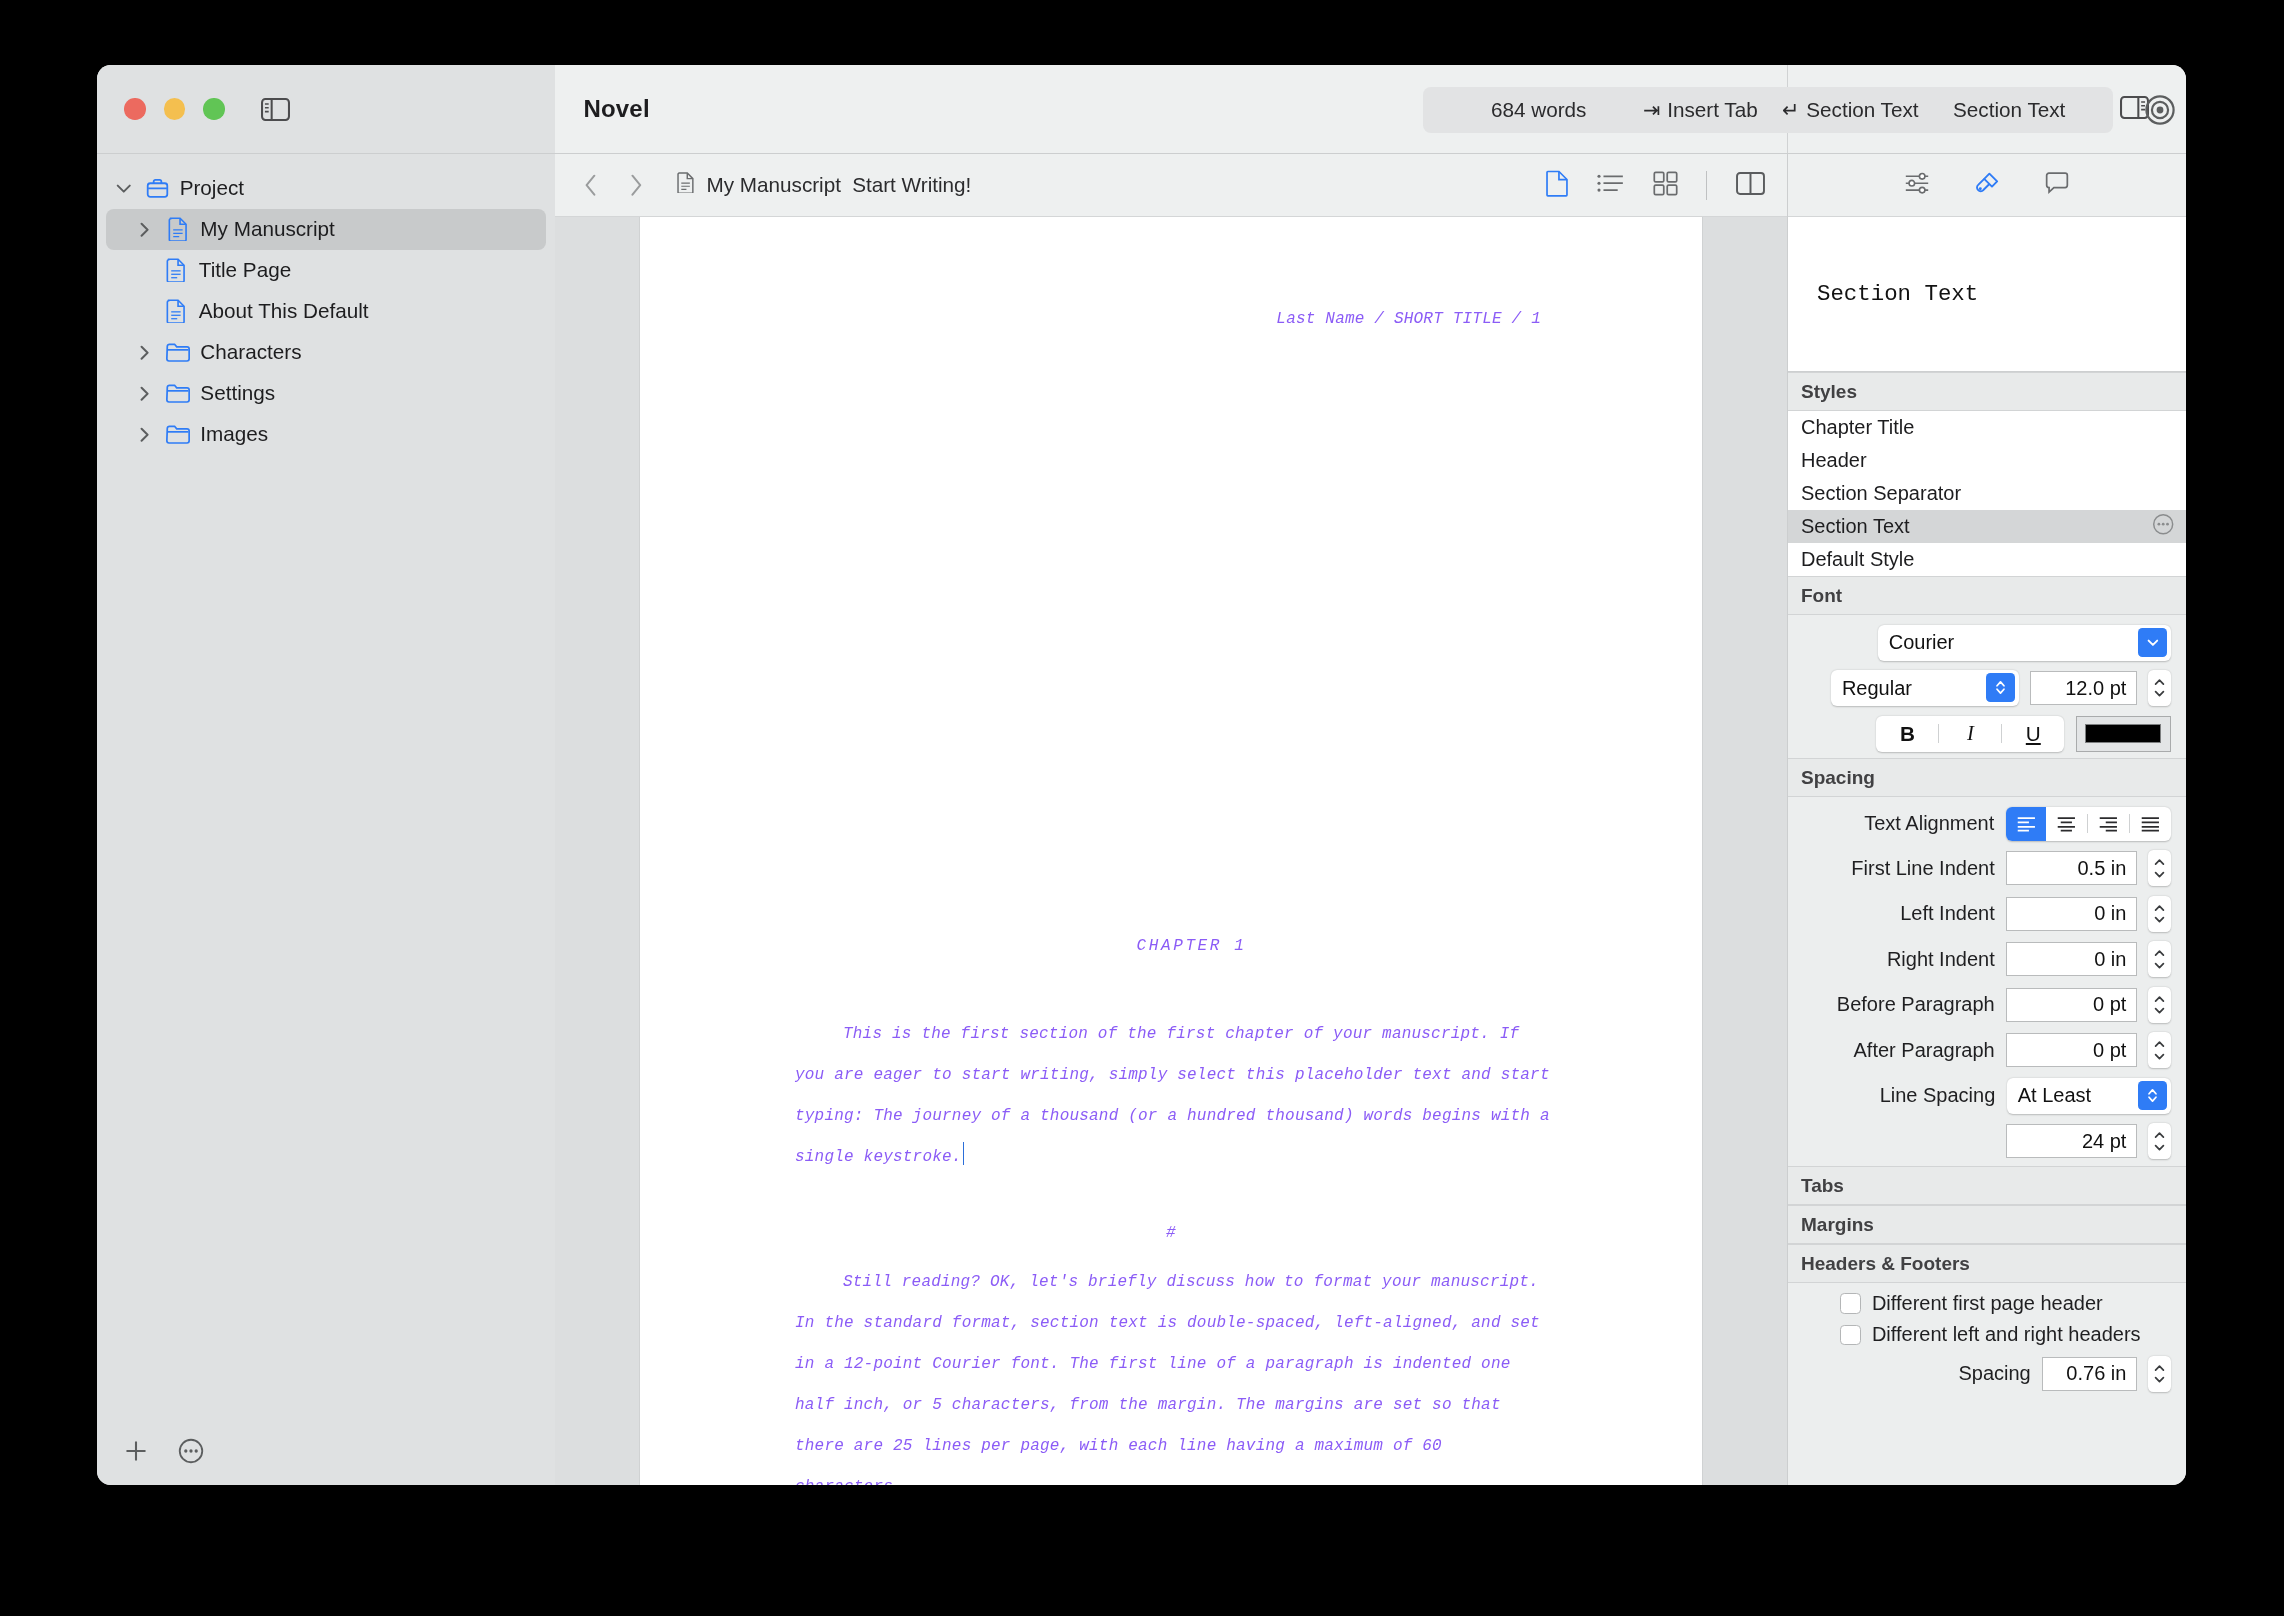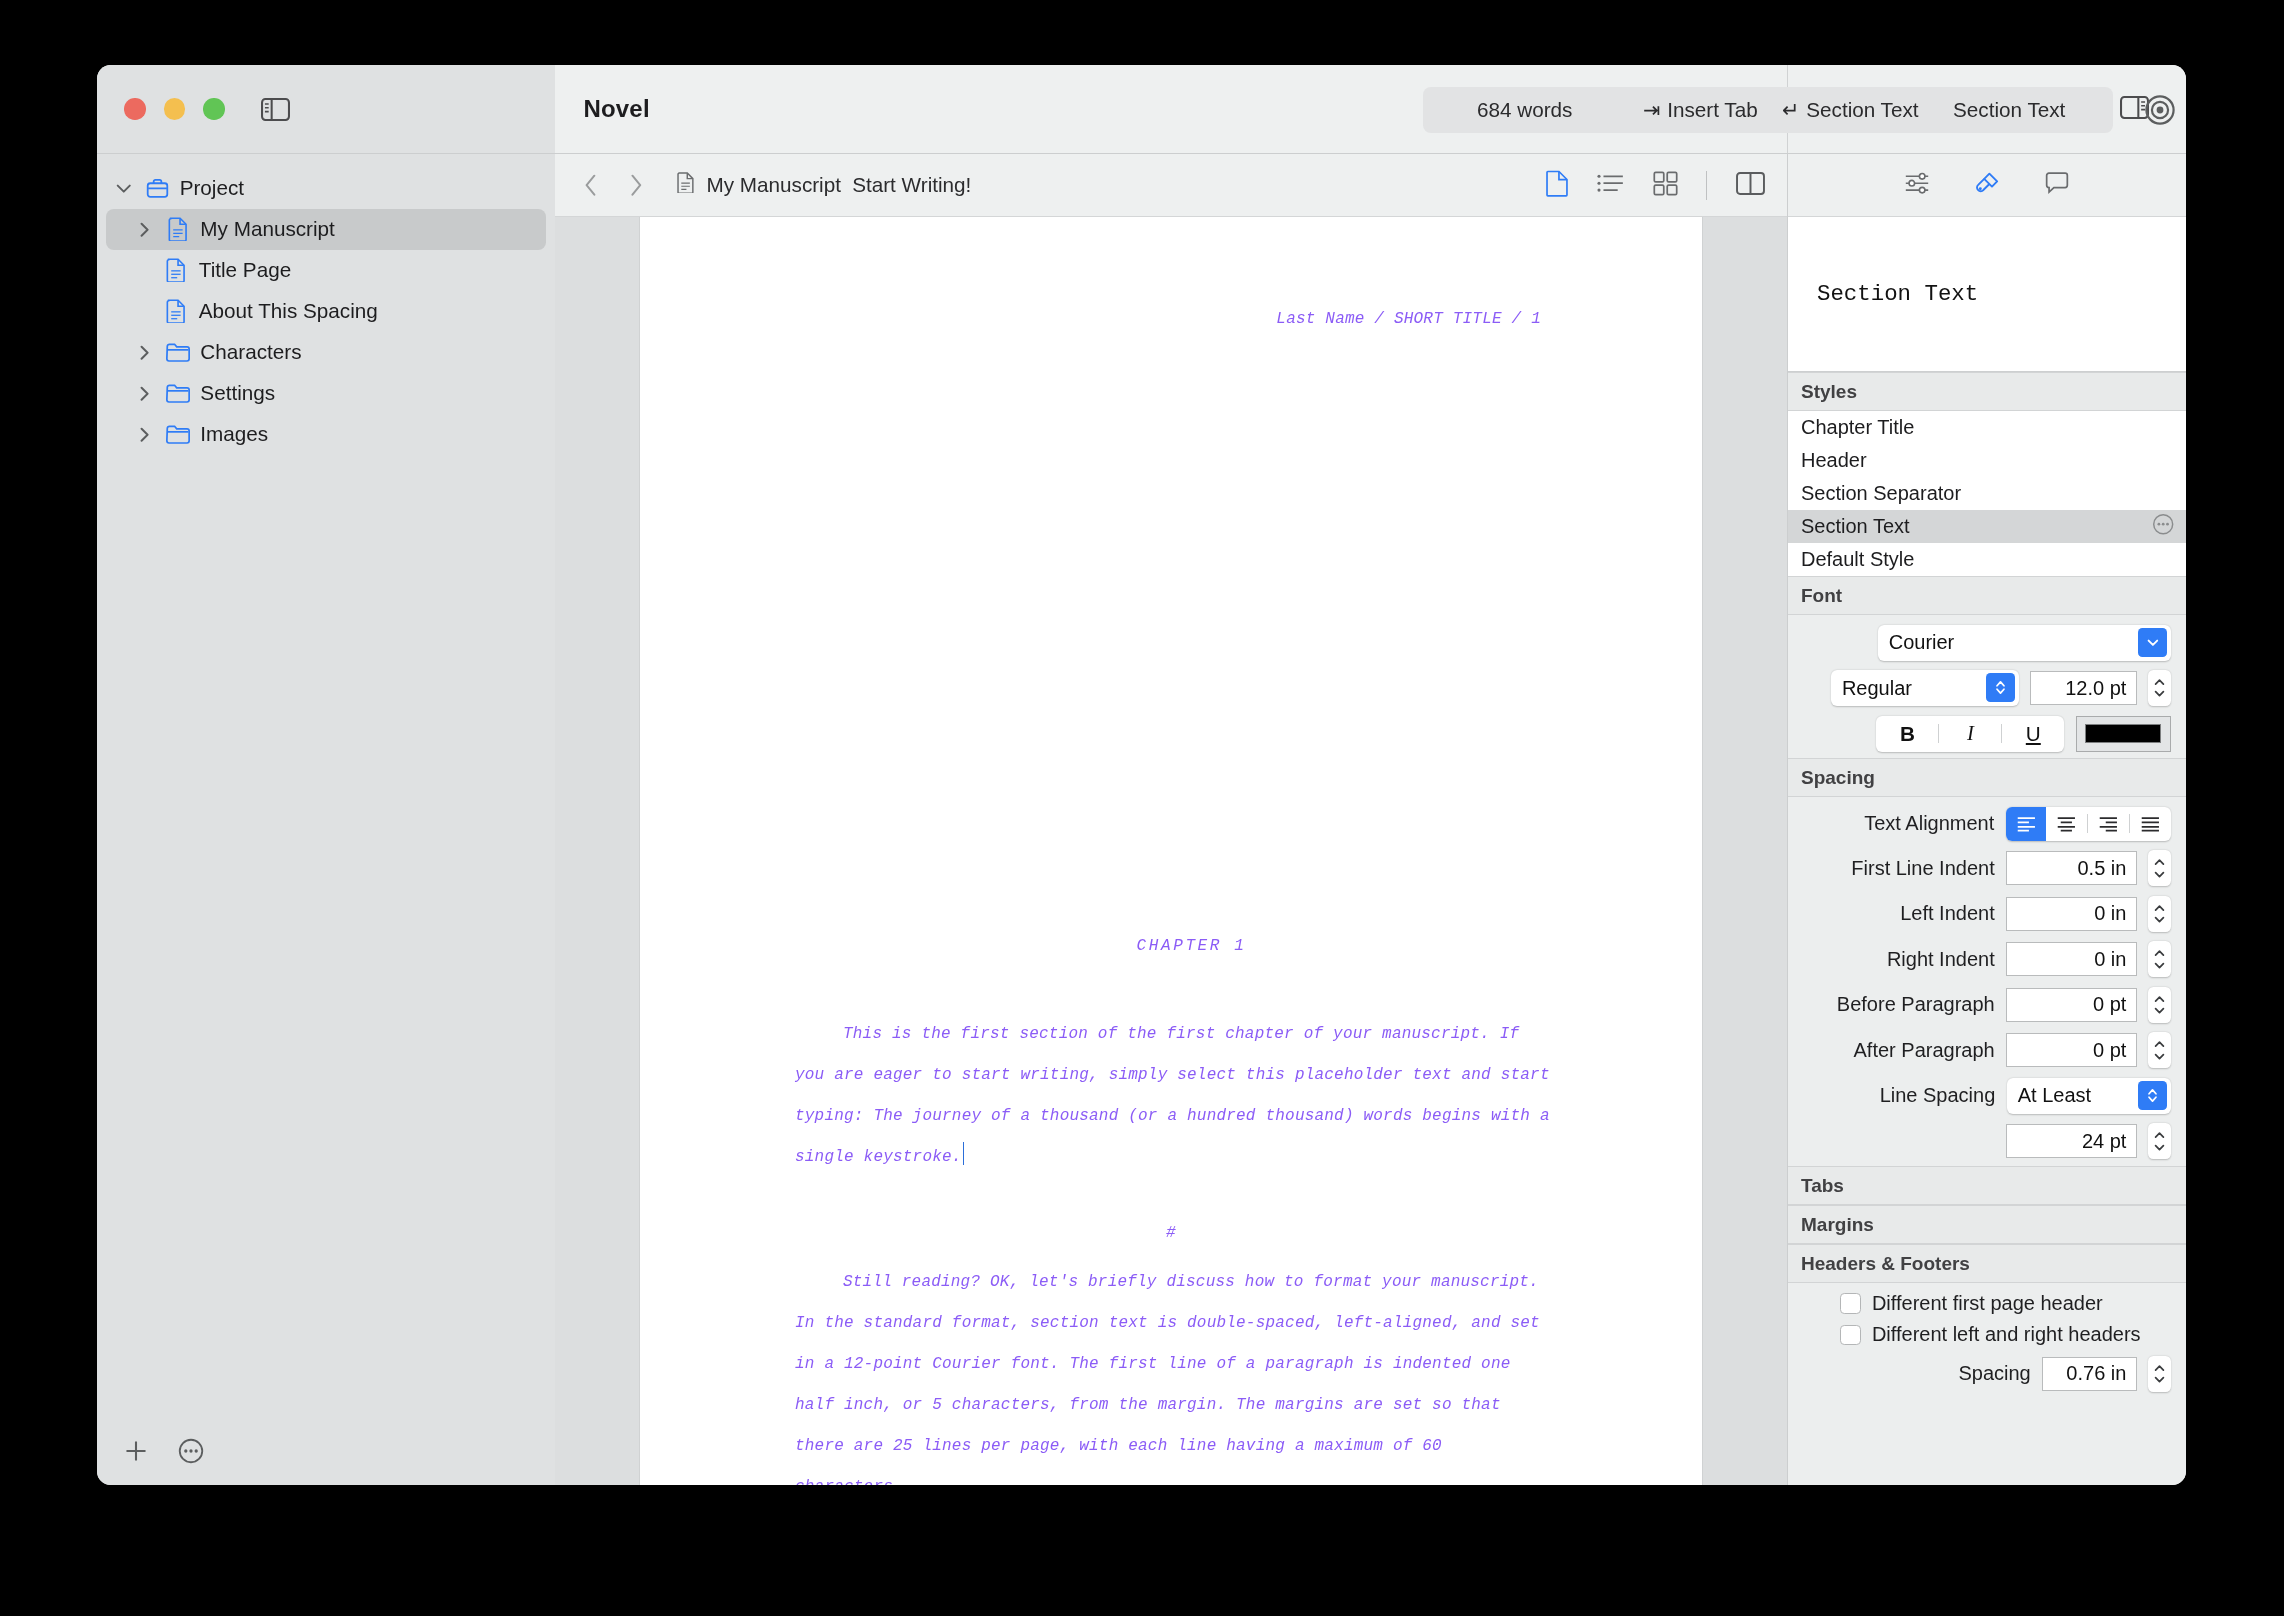--- a/index.html
+++ b/index.html
@@ -60,21 +60,21 @@
     position: absolute; left: 868px; top: 22.4px;
     height: 46px; width: 690px;
     background: #e2e3e4; border-radius: 7.8px;
     display: flex; align-items: center;
   }
   .fmt-item {
     font-size: 20.7px; color: #2b2b2d;
     display: flex; align-items: center; gap: 6.9px;
     white-space: nowrap;
   }
-  .fmt-words { position: absolute; left: 54px; }
+  .fmt-words { position: absolute; left: 68px; }
   .fmt-tab   { position: absolute; left: 220px; }
   .fmt-sec   { position: absolute; left: 359px; }
   .fmt-style { position: absolute; left: 530px; }
   .target-ico {
     position: absolute; left: 1588px; top: 28.4px;
     width: 34px; height: 34px;
   }
   .tb-right {
     width: 399px;
     background: #eef0f0;
@@ -378,21 +378,21 @@
         <div class="row indent2">
           <span class="ficon">
             <svg width="20.7" height="24" viewBox="0 0 24 28">
                 <path d="M3 1.5 h11 l7 7 v18 a1.5 1.5 0 0 1 -1.5 1.5 h-16.5 a1.5 1.5 0 0 1 -1.5 -1.5 v-23 a1.5 1.5 0 0 1 1.5 -1.5 z" fill="none" stroke="#2f7cf6" stroke-width="1.9"></path>
                 <polyline points="14,1.7 14,8.5 20.8,8.5" fill="none" stroke="#2f7cf6" stroke-width="1.9"></polyline>
                 <line x1="6" y1="15" x2="17" y2="15" stroke="#2f7cf6" stroke-width="1.5"></line>
                 <line x1="6" y1="19" x2="17" y2="19" stroke="#2f7cf6" stroke-width="1.5"></line>
                 <line x1="6" y1="23" x2="13" y2="23" stroke="#2f7cf6" stroke-width="1.5"></line>
               </svg>
           </span>
-          <span class="rowlabel">About This Spacing</span>
+          <span class="rowlabel">About This Default</span>
         </div>
 
         <div class="row indent1">
           <span class="tw">
             <svg width="10.3" height="15.5" viewBox="0 0 12 18">
                 <polyline points="3,2 10,9 3,16" fill="none" stroke="#5c5e5f" stroke-width="2.3" stroke-linecap="round" stroke-linejoin="round"></polyline>
               </svg>
           </span>
           <span class="ficon">
             <svg width="24" height="20" viewBox="0 0 28 23">

